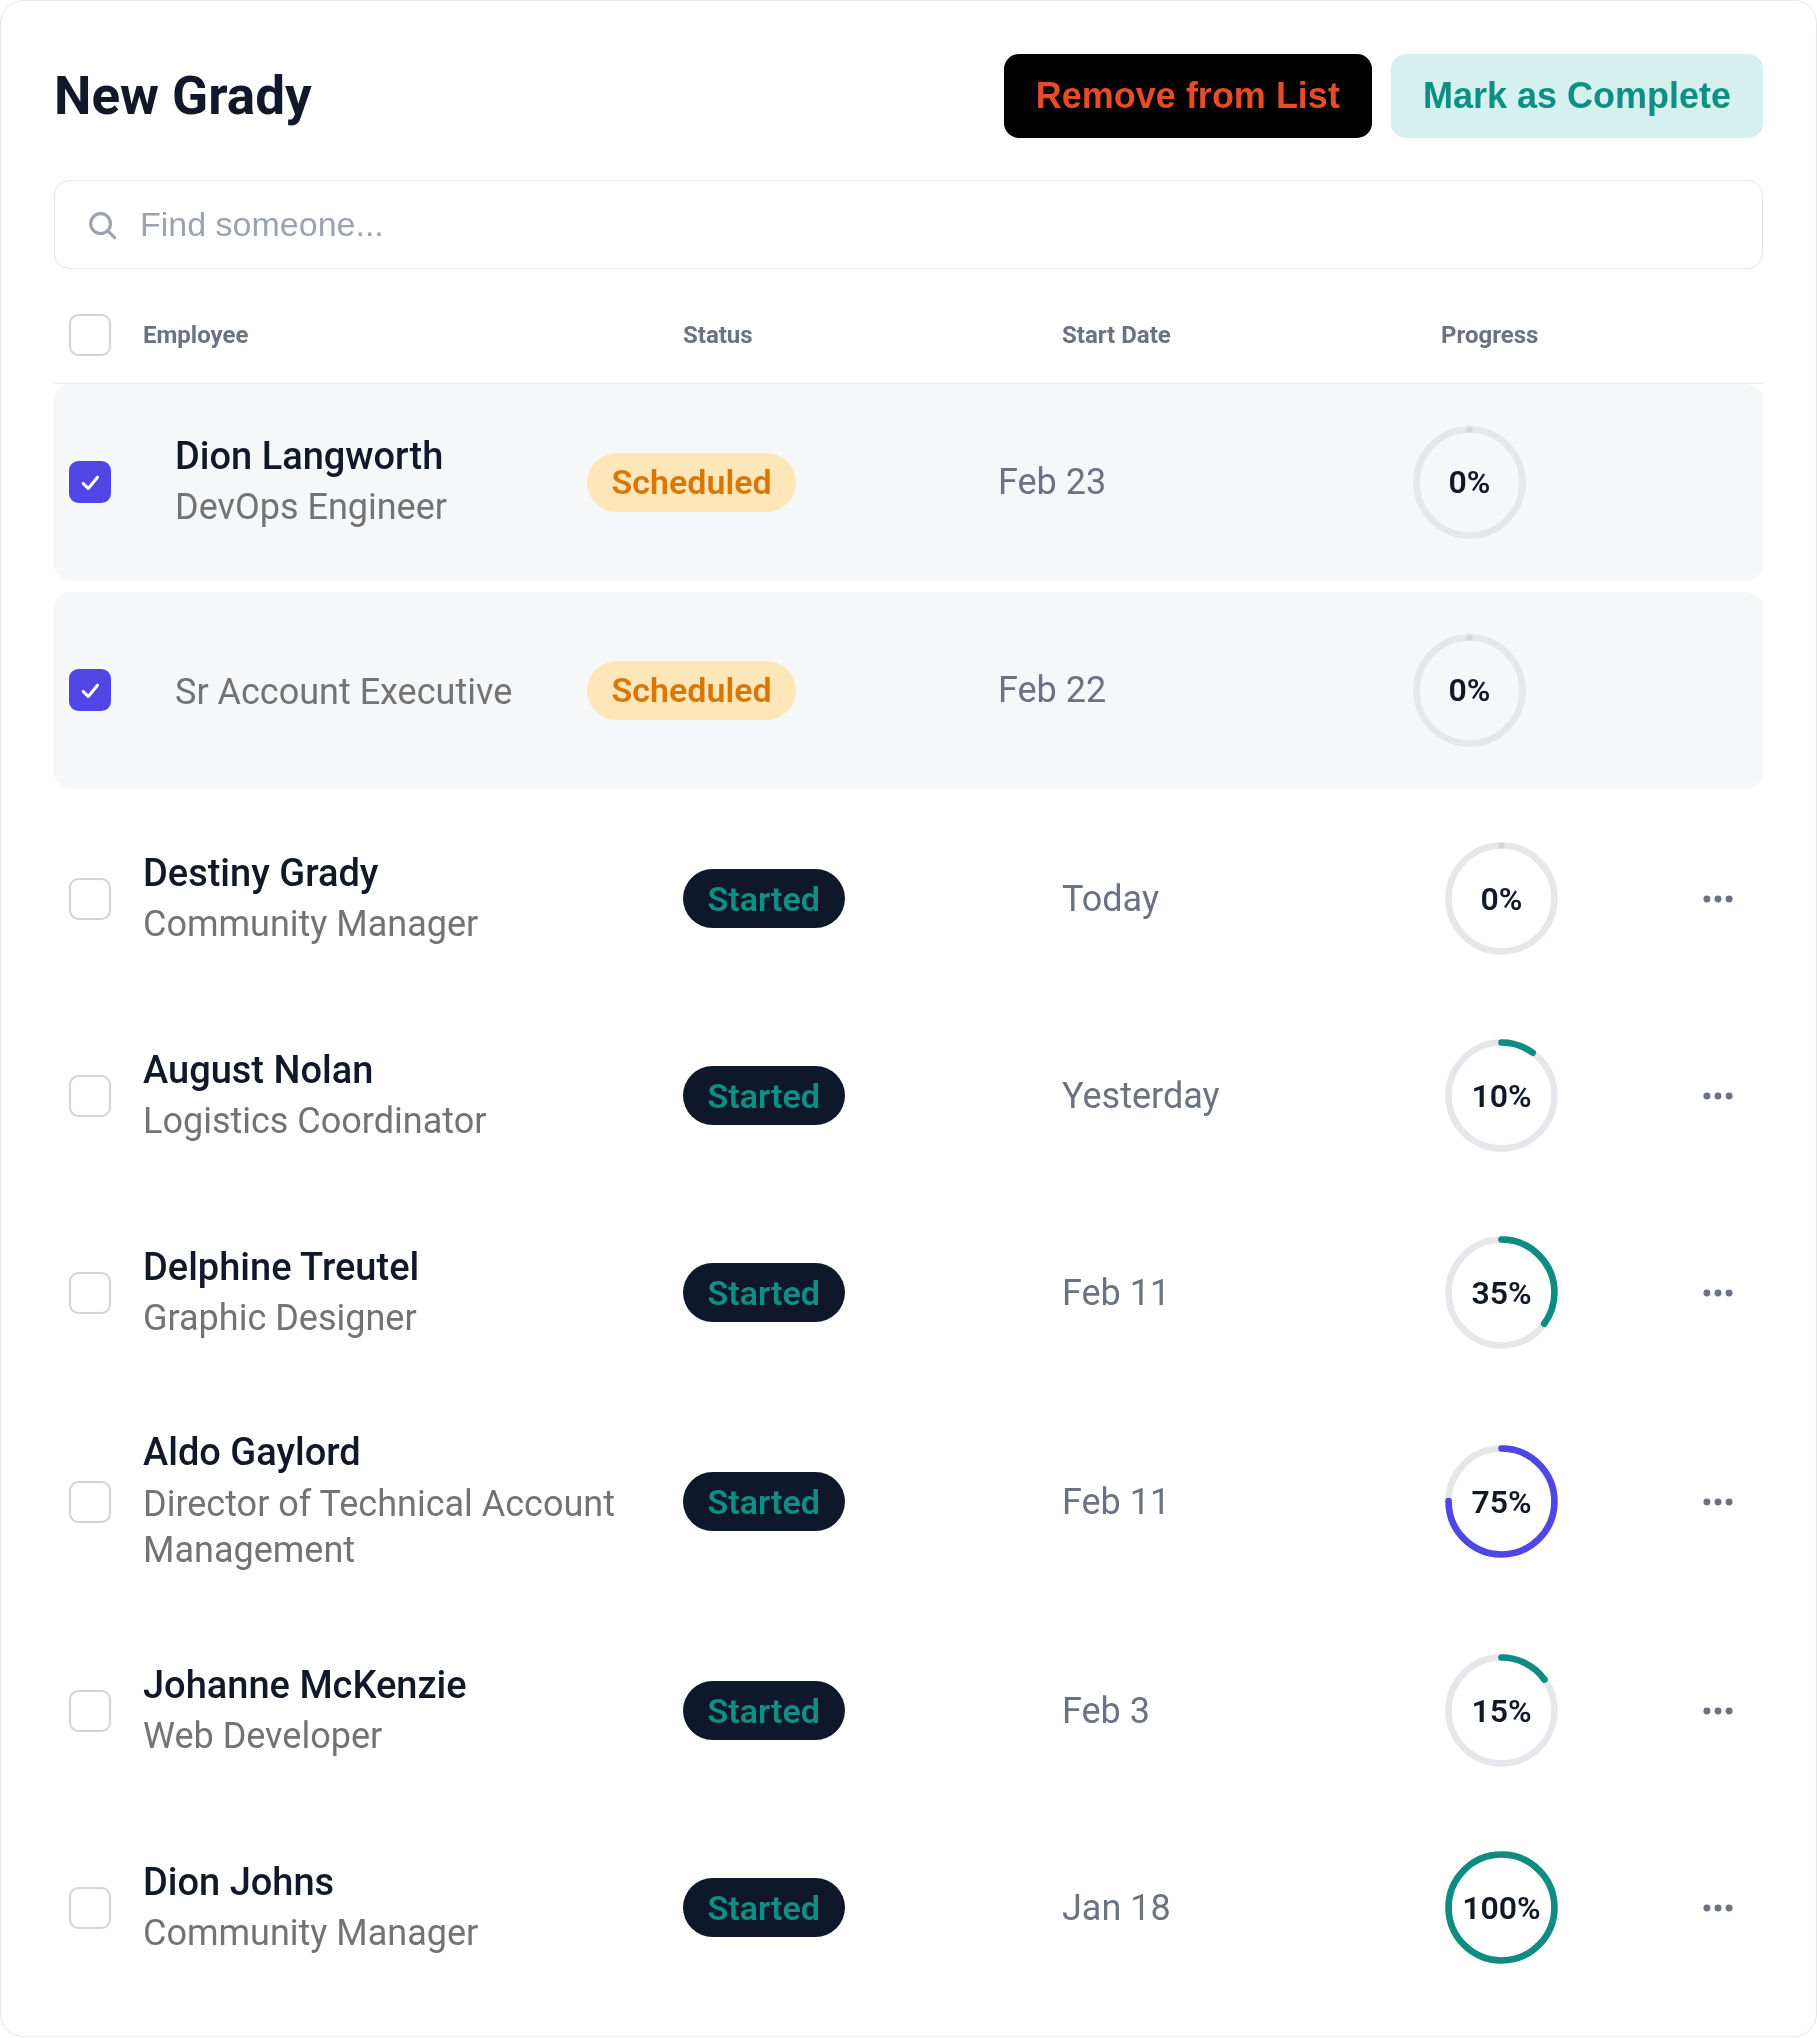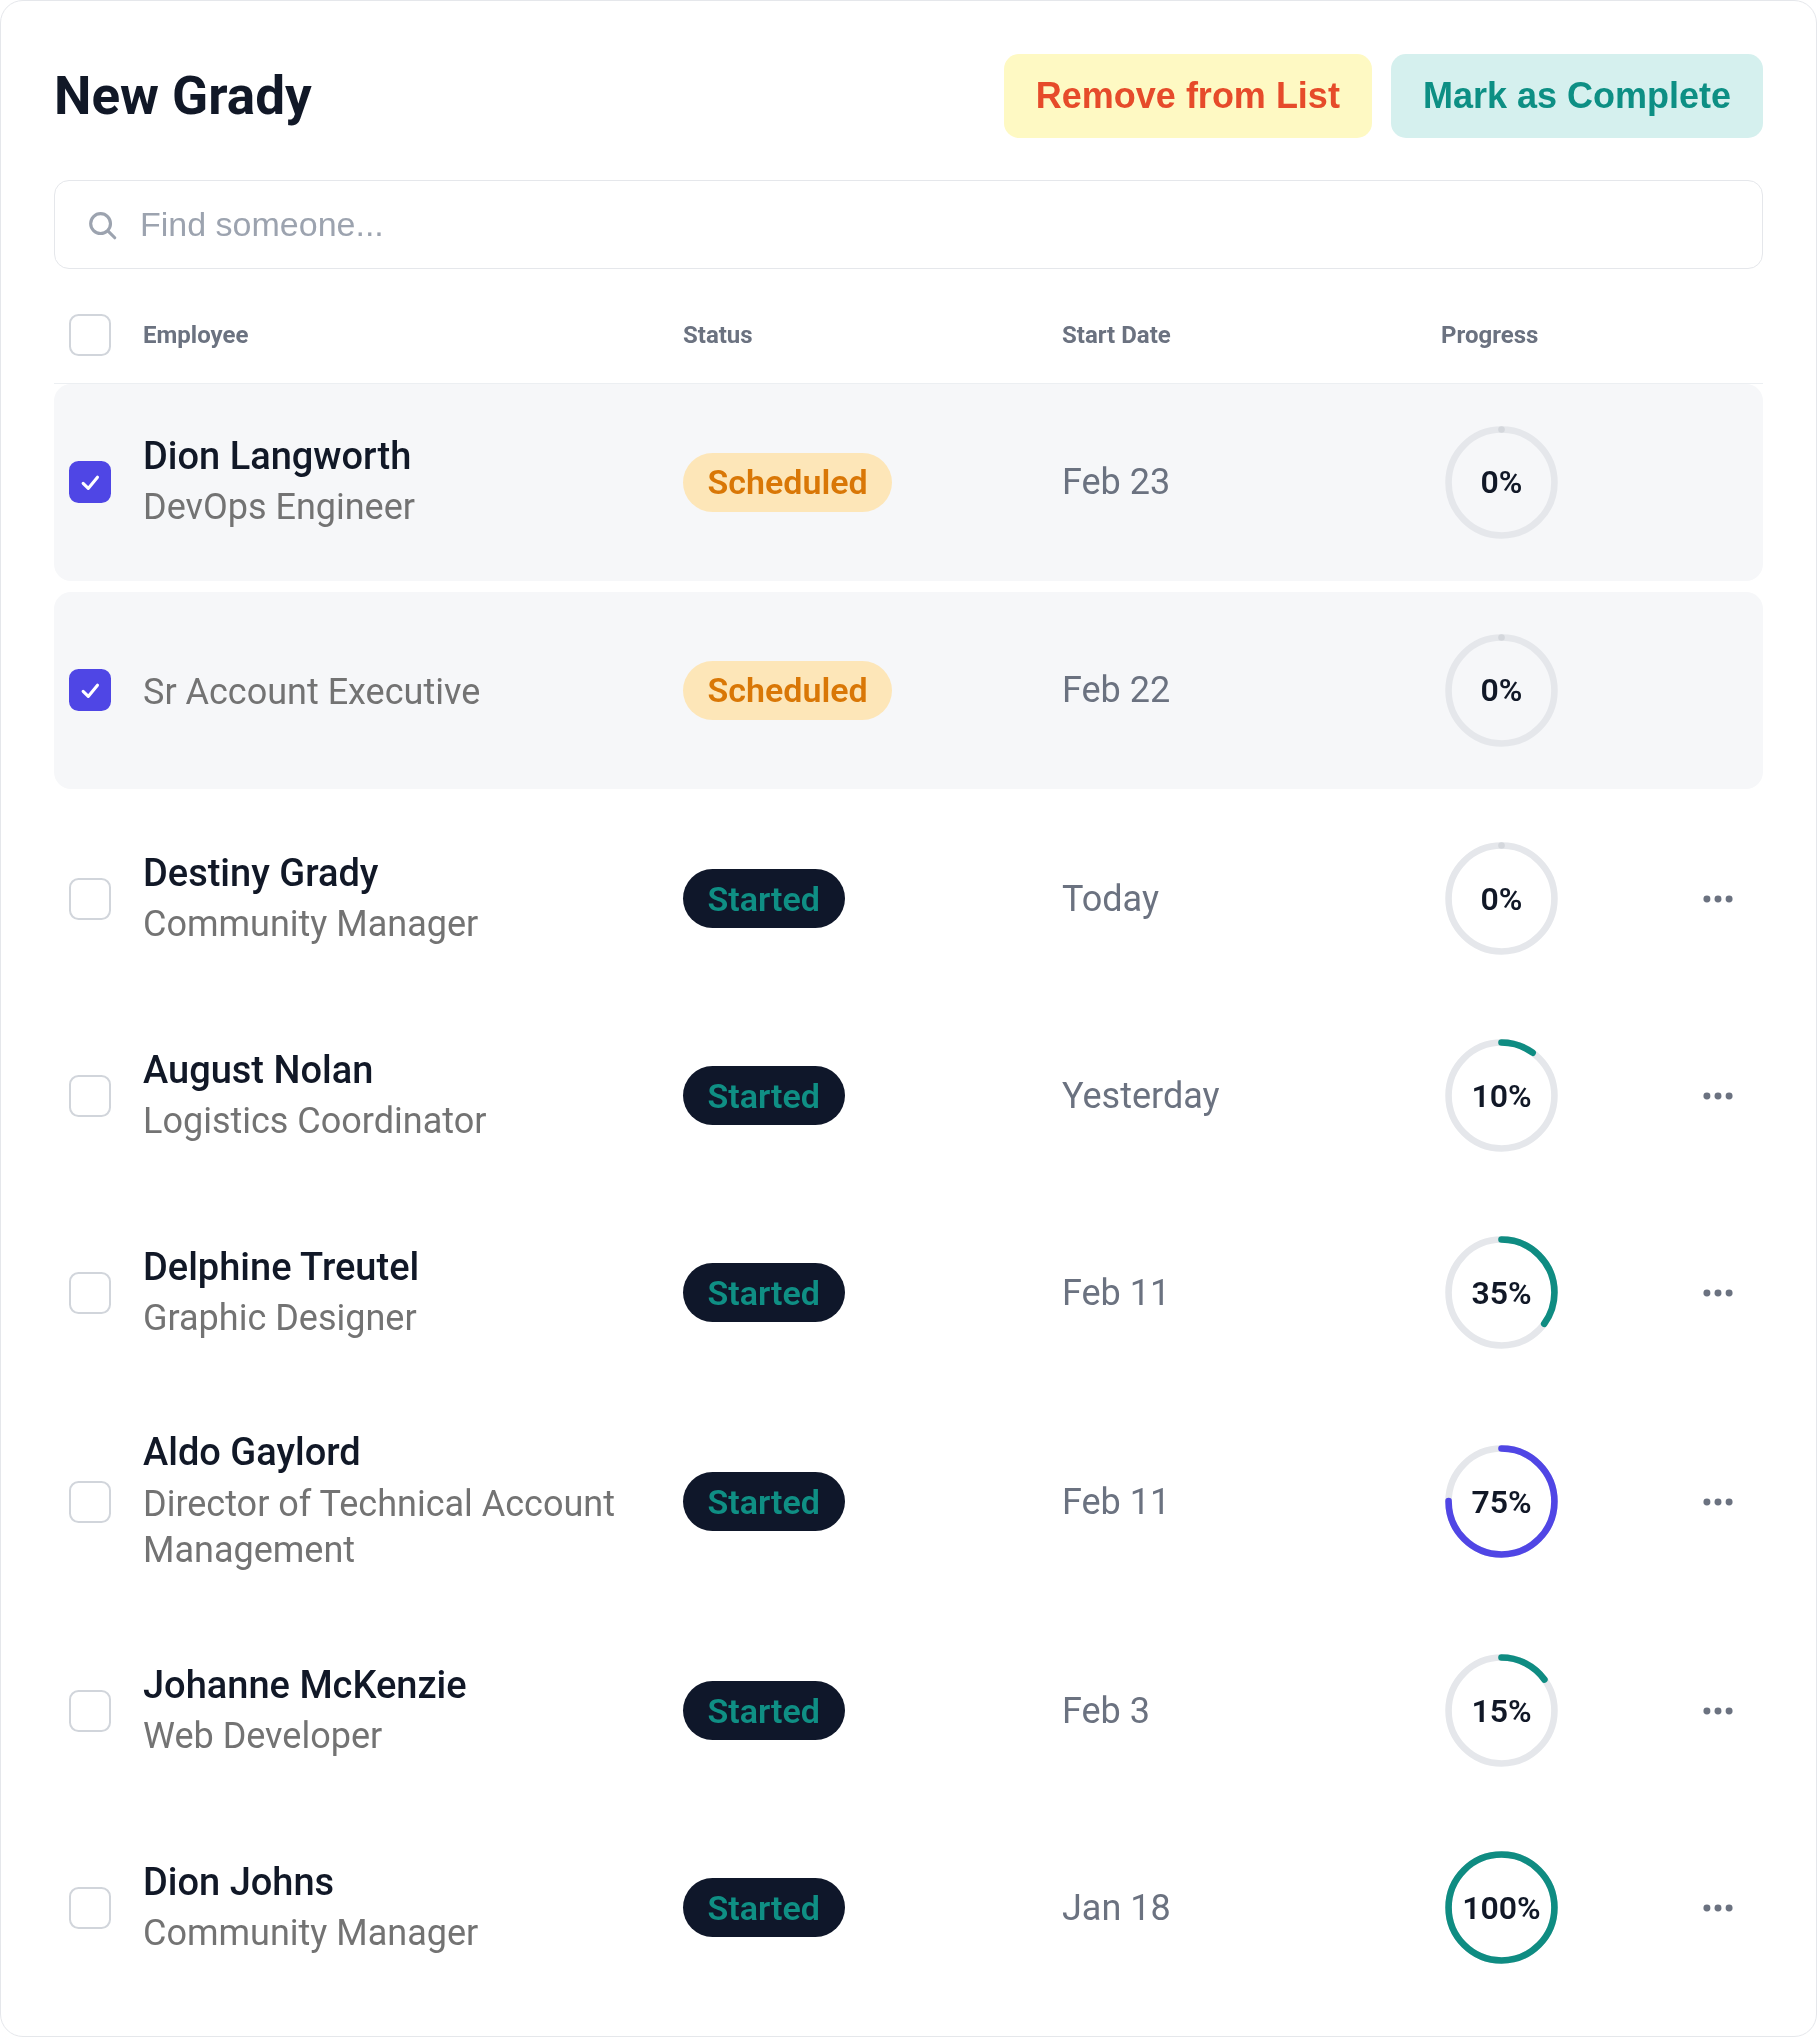--- a/index.html
+++ b/index.html
@@ -35,21 +35,21 @@
   }
   .btn {
     font-size: 36px;
     font-weight: 600;
     padding: 21px 32px;
     border-radius: 15px;
     border: none;
     cursor: pointer;
   }
   .btn-remove {
-    background: #fef9c3;
+    background: #000000;
     color: #e64b2a;
   }
   .btn-complete {
     background: #d5f0ee;
     color: #0d8f84;
   }
   .search-wrap {
     display: flex;
     align-items: center;
     gap: 19px;
@@ -98,20 +98,21 @@
   .tbody { }
   .row {
     display: flex;
     align-items: center;
     padding: 38px 15px;
     border-radius: 17px;
   }
   .row.selected {
     background: #f6f7f9;
     margin-bottom: 11.4px;
+    gap: 32px;
   }
   .checkbox {
     width: 42px;
     height: 42px;
     border-radius: 9.5px;
     border: 2.8px solid #d1d5db;
     background: #fff;
     display:flex;
     align-items:center;
     justify-content:center;

